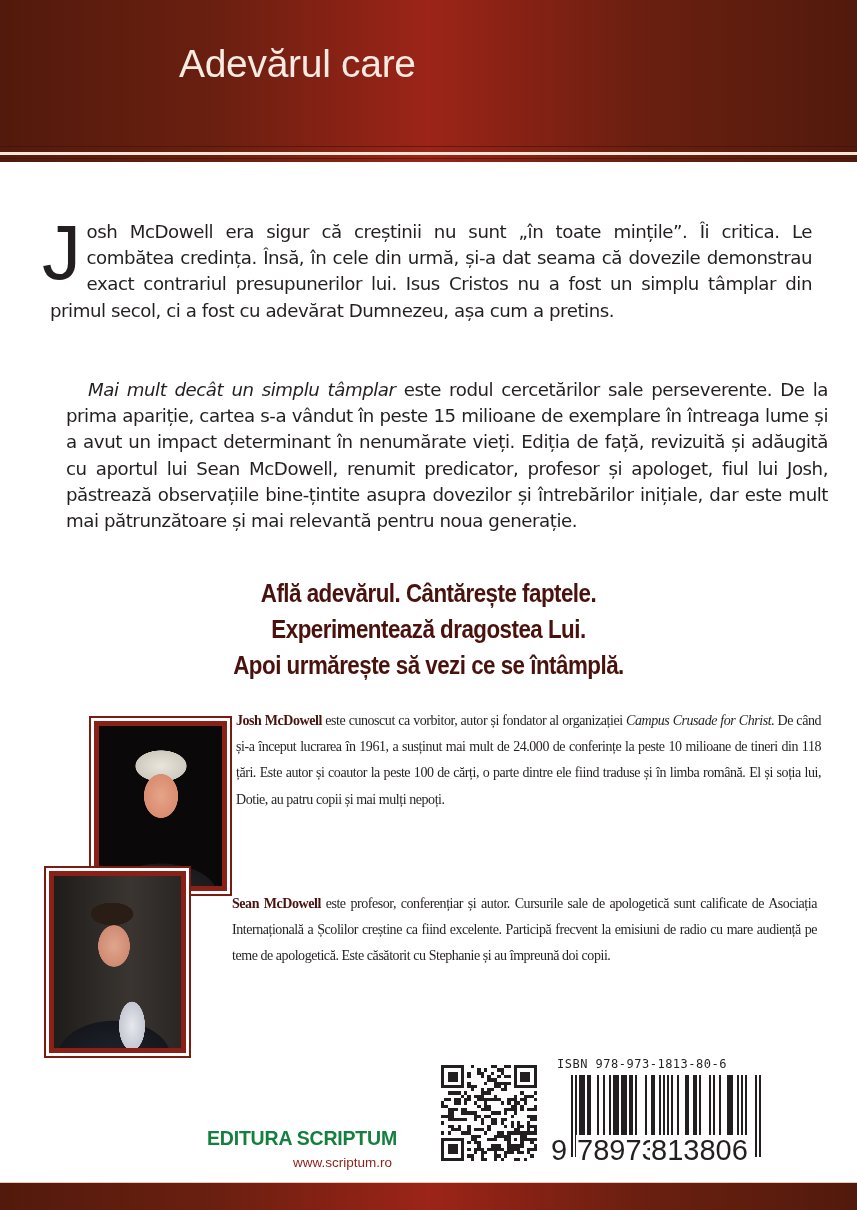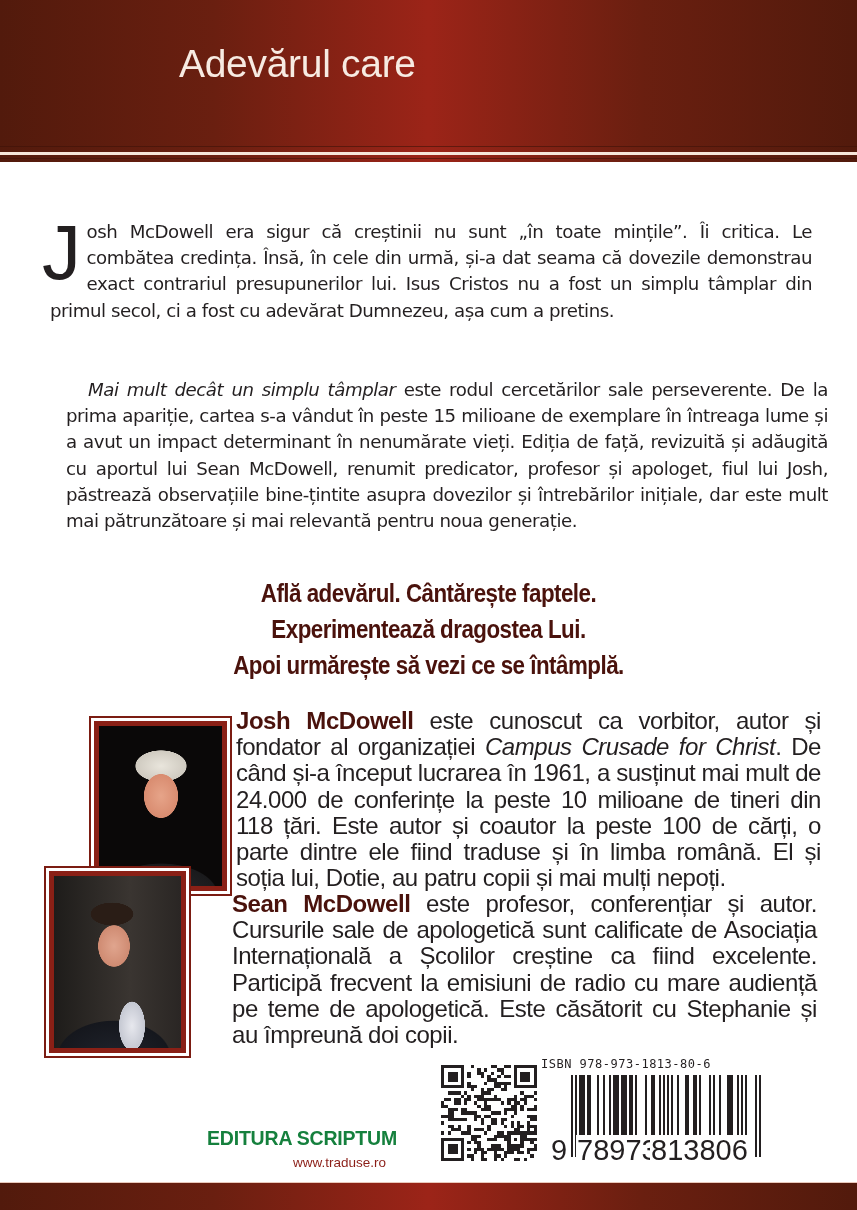--- a/index.html
+++ b/index.html
@@ -77,43 +77,43 @@
     background:
       radial-gradient(ellipse 26px 34px at 60px 70px, #e0a58e 0%, #cf8b72 60%, transparent 62%),
       radial-gradient(ellipse 30px 16px at 58px 38px, #2a1d16 0%, #2a1d16 70%, transparent 72%),
       radial-gradient(ellipse 16px 30px at 78px 150px, #e7e8ee 0%, #c5c8d2 80%, transparent 82%),
       radial-gradient(ellipse 70px 46px at 60px 182px, #20232c 0%, #15171d 80%, transparent 82%),
       linear-gradient(to right, #1e1c1a, #3a3531 60%, #2a2624);
   }
 
   .bio {
     position: absolute; width: 590px;
-    font-size: 24px; line-height: 26.2px; text-align: justify;
-    font-family: Liberation Sans, sans-serif; letter-spacing: -0.45px;
+    font-size: 14px; line-height: 26.2px; text-align: justify;
+    font-family: Liberation Serif, serif; letter-spacing: -0.45px;
   }
   .bio b { color: #4a120c; font-weight: 700; }
   .bio i { font-style: italic; }
   #bio-josh { left: 236px; top: 708px; width: 585px; }
   #bio-sean { left: 232px; top: 891px; width: 585px; }
 
   #publisher-name {
     position: absolute; left: 207px; top: 1127px;
     font-family: "Liberation Sans", sans-serif; font-weight: 700; font-size: 19.5px;
     color: #15803d; letter-spacing: -0.2px;
   }
   #publisher-url {
     position: absolute; left: 293px; top: 1155px;
     font-family: "Liberation Sans", sans-serif; font-size: 13.5px; color: #8b1e17;
   }
 
   #qr-code {
     position: absolute; left: 441px; top: 1065px; width: 96px; height: 96px;
   }
   #isbn-label {
-    position: absolute; left: 541px; top: 1057px;
+    position: absolute; left: 557px; top: 1057px;
     font-family: "DejaVu Sans Mono", monospace; font-size: 12px; color: #231f20; letter-spacing: 0.5px;
   }
   #barcode { position: absolute; left: 571px; top: 1075px; width: 190px; height: 82px; }
   #barcode-digits {
     position: absolute; left: 550px; top: 1135px; width: 220px; height: 40px;
     font-family: "Liberation Sans", sans-serif; font-size: 29px; color: #231f20; line-height: 30px;
   }
   #barcode-digits span { position: absolute; background: #fff; padding: 0 1px; }
   #digit-first { left: 0; }
   #digit-group1 { left: 26px; }
@@ -154,21 +154,21 @@
 
 <div id="bio-josh" class="bio">
   <b>Josh McDowell</b><span> este cunoscut ca vorbitor, autor și fondator al organizației </span><i>Campus Crusade for Christ</i><span>. De când și-a început lucrarea în 1961, a susținut mai mult de 24.000 de conferințe la peste 10 milioane de tineri din 118 țări. Este autor și coautor la peste 100 de cărți, o parte dintre ele fiind traduse și în limba română. El și soția lui, Dotie, au patru copii și mai mulți nepoți.</span>
 </div>
 
 <div id="bio-sean" class="bio">
   <b>Sean McDowell</b><span> este profesor, conferențiar și autor. Cursurile sale de apologetică sunt calificate de Asociația Internațională a Școlilor creștine ca fiind excelente. Participă frecvent la emisiuni de radio cu mare audiență pe teme de apologetică. Este căsătorit cu Stephanie și au împreună doi copii.</span>
 </div>
 
 <div id="publisher-name">EDITURA SCRIPTUM</div>
-<div id="publisher-url">www.traduse.ro</div>
+<div id="publisher-url">www.scriptum.ro</div>
 
 <svg id="qr-code" viewBox="0 0 29 29" shape-rendering="crispEdges">
     <rect x="9" y="0" width="1" height="1" fill="#231f20"></rect>
     <rect x="15" y="0" width="1" height="1" fill="#231f20"></rect>
     <rect x="16" y="0" width="1" height="1" fill="#231f20"></rect>
     <rect x="19" y="0" width="1" height="1" fill="#231f20"></rect>
     <rect x="20" y="0" width="1" height="1" fill="#231f20"></rect>
     <rect x="11" y="1" width="1" height="1" fill="#231f20"></rect>
     <rect x="13" y="1" width="1" height="1" fill="#231f20"></rect>
     <rect x="17" y="1" width="1" height="1" fill="#231f20"></rect>

